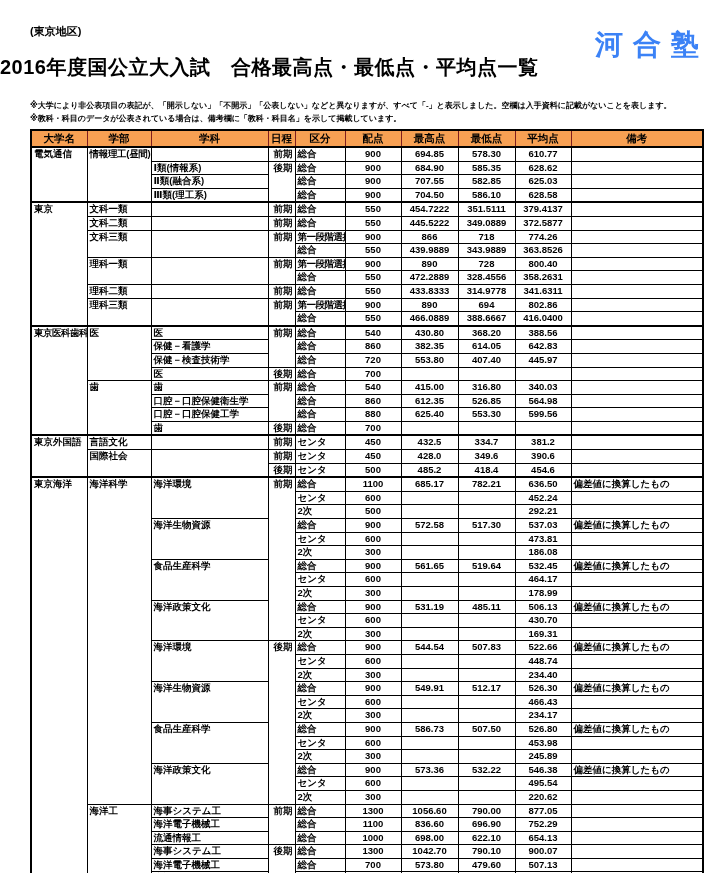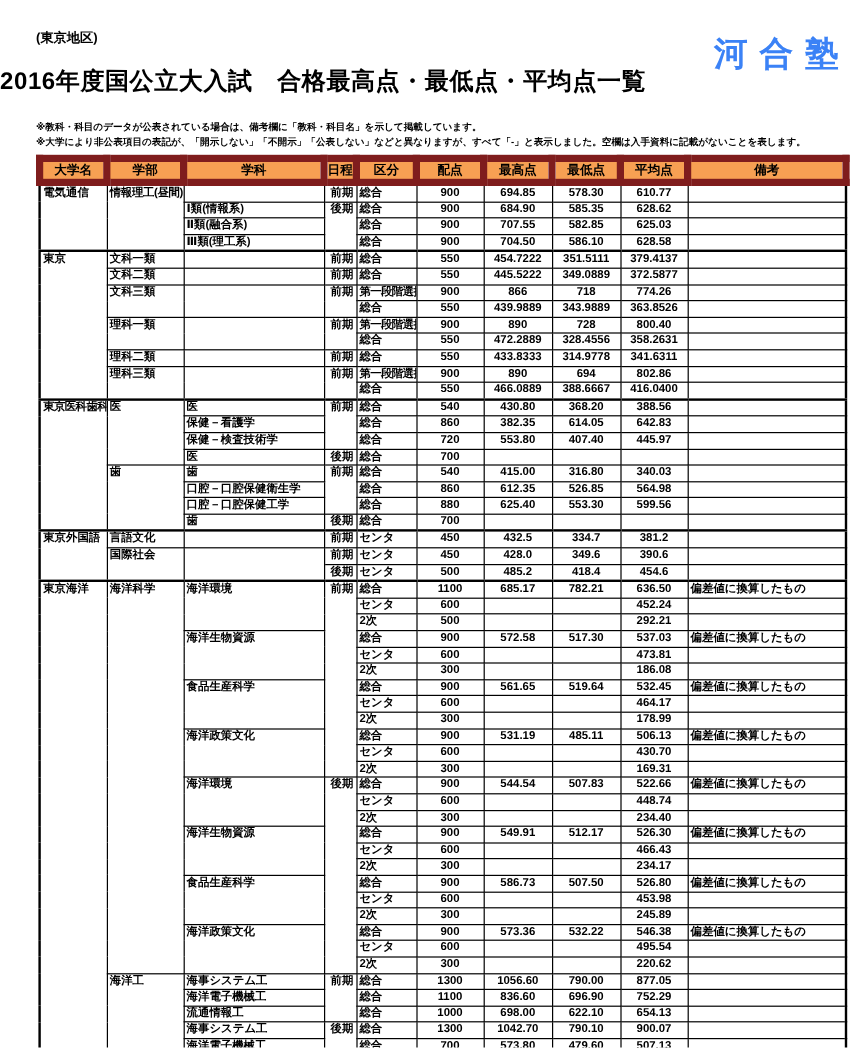--- a/index.html
+++ b/index.html
@@ -34,21 +34,21 @@
   }
   table.scores {
     position: absolute; top: 129px; left: 30px;
     width: 672px;
     border-collapse: collapse;
     table-layout: fixed;
     border: 2px solid #000;
   }
   table.scores th {
     background: #F7A053;
-    border: 6px solid #7f1d1d;
+    border: 1px solid #7f1d1d;
     font-size: 10.5px; font-weight: bold;
     height: 17px; padding: 0;
     text-align: center;
     overflow: hidden;
   }
   table.scores td {
     border: 1px solid #000;
     font-size: 9.5px; font-weight: bold;
     height: 12.4px;
     padding: 0 2px;
@@ -65,22 +65,22 @@
   td.xs  { font-size: 7px; letter-spacing: -0.5px; line-height: 13px; }
   tr.sec td { border-top: 2px solid #000; }
 </style>
 </head>
 <body>
 
 <div class="region-label">(東京地区)</div>
 <div class="logo">河合塾</div>
 <div class="title">2016年度国公立大入試　合格最高点・最低点・平均点一覧</div>
 <div class="notes">
+  <div>※大学により非公表項目の表記が、「開示しない」「不開示」「公表しない」などと異なりますが、すべて「-」と表示しました。空欄は入手資料に記載がないことを表します。</div>
   <div>※教科・科目のデータが公表されている場合は、備考欄に「教科・科目名」を示して掲載しています。</div>
-  <div>※大学により非公表項目の表記が、「開示しない」「不開示」「公表しない」などと異なりますが、すべて「-」と表示しました。空欄は入手資料に記載がないことを表します。</div>
 </div>
 
 <table class="scores">
   <colgroup>
     <col style="width:56px">
       <col style="width:64px">
       <col style="width:117px">
     <col style="width:27px">
       <col style="width:50px">
       <col style="width:56px">

